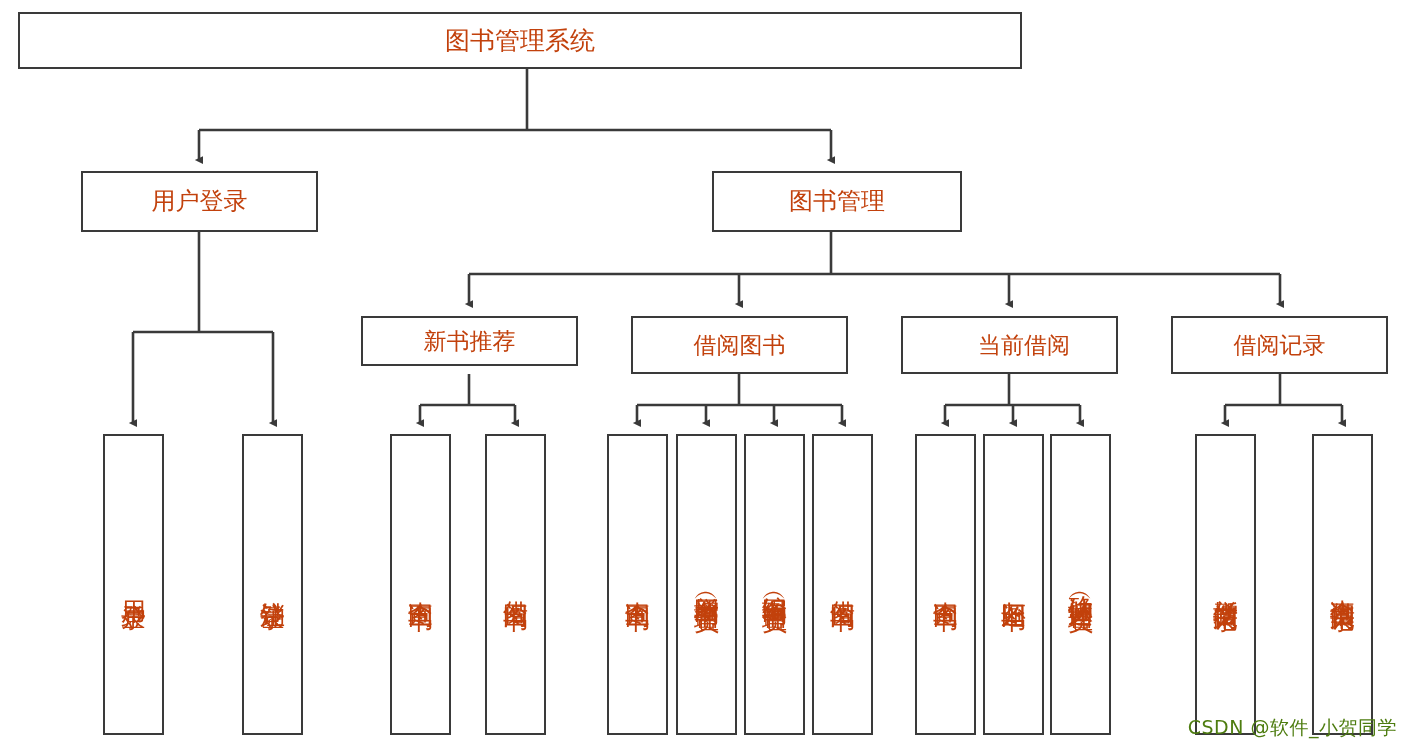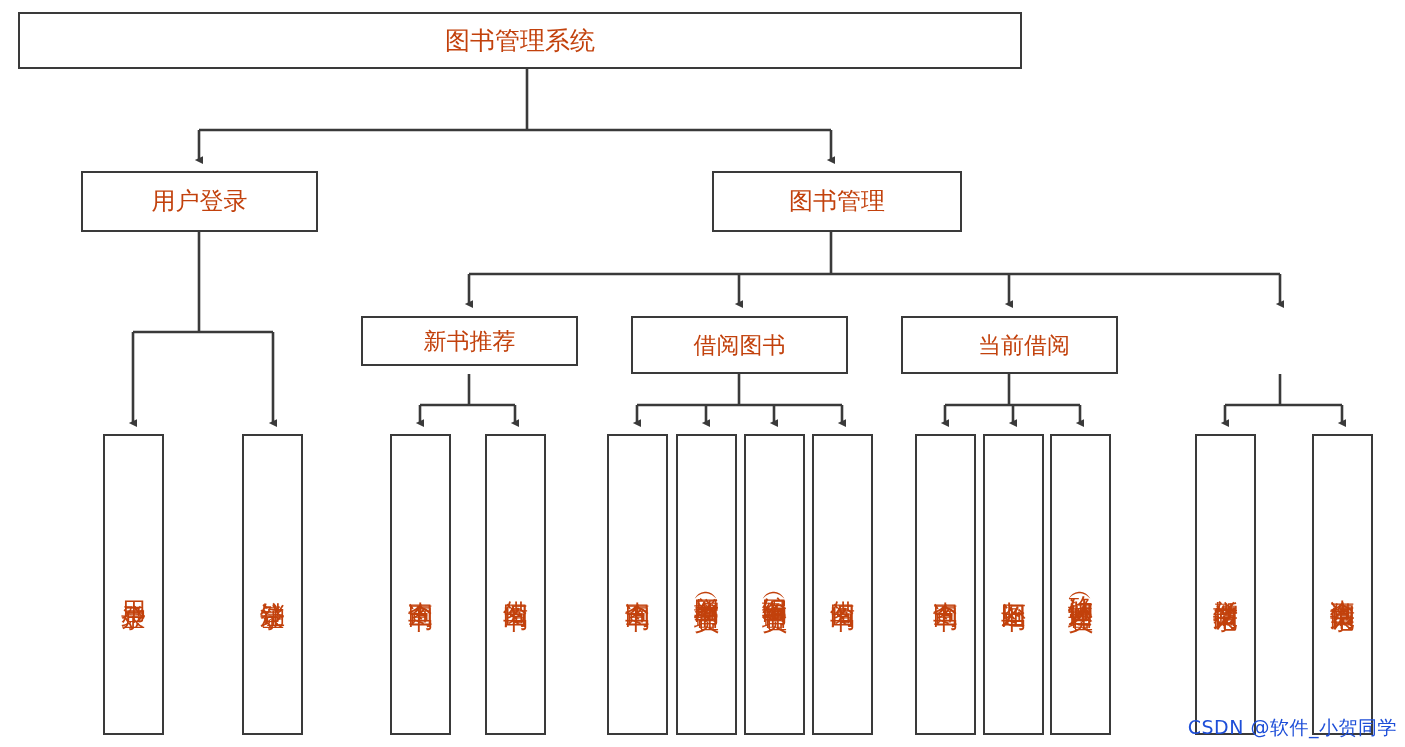--- a/index.html
+++ b/index.html
@@ -49,21 +49,21 @@
     writing-mode: vertical-rl;
     text-orientation: upright;
     letter-spacing: 2px;
     line-height: 1;
   }
   #watermark {
     position: absolute;
     right: 8px;
     bottom: 6px;
     font-size: 19px;
-    color: #1d4ed8;
+    color: #4d7c0f;
     font-family: "DejaVu Sans", "Liberation Sans", sans-serif;
     letter-spacing: 0.5px;
     pointer-events: none;
     user-select: none;
   }
 </style>
 </head>
 <body>
 
 <div id="diagram-root">
@@ -131,20 +131,23 @@
 
   <div class="node-box lvl2" style="left:361px; top:316px; width:217px; height:50px;">
     <span class="node-label">新书推荐</span>
   </div>
   <div class="node-box lvl2" style="left:631px; top:316px; width:217px; height:58px;">
     <span class="node-label">借阅图书</span>
   </div>
   <div class="node-box lvl2" style="left:901px; top:316px; width:217px; height:58px;padding-left:29px;">
     <span class="node-label">当前借阅</span>
   </div>
+  <div class="node-box lvl2" style="left:1171px; top:316px; width:217px; height:58px;">
+    <span class="node-label">借阅记录</span>
+  </div>
 
   <div class="node-box leaf" style="left:103px; top:434px; width:61px; height:301px;">
     <span class="node-label">用户登录</span>
   </div>
   <div class="node-box leaf" style="left:242px; top:434px; width:61px; height:301px;">
     <span class="node-label">注销登录</span>
   </div>
 
   <div class="node-box leaf" style="left:390px; top:434px; width:61px; height:301px;">
     <span class="node-label">查询图书</span>

